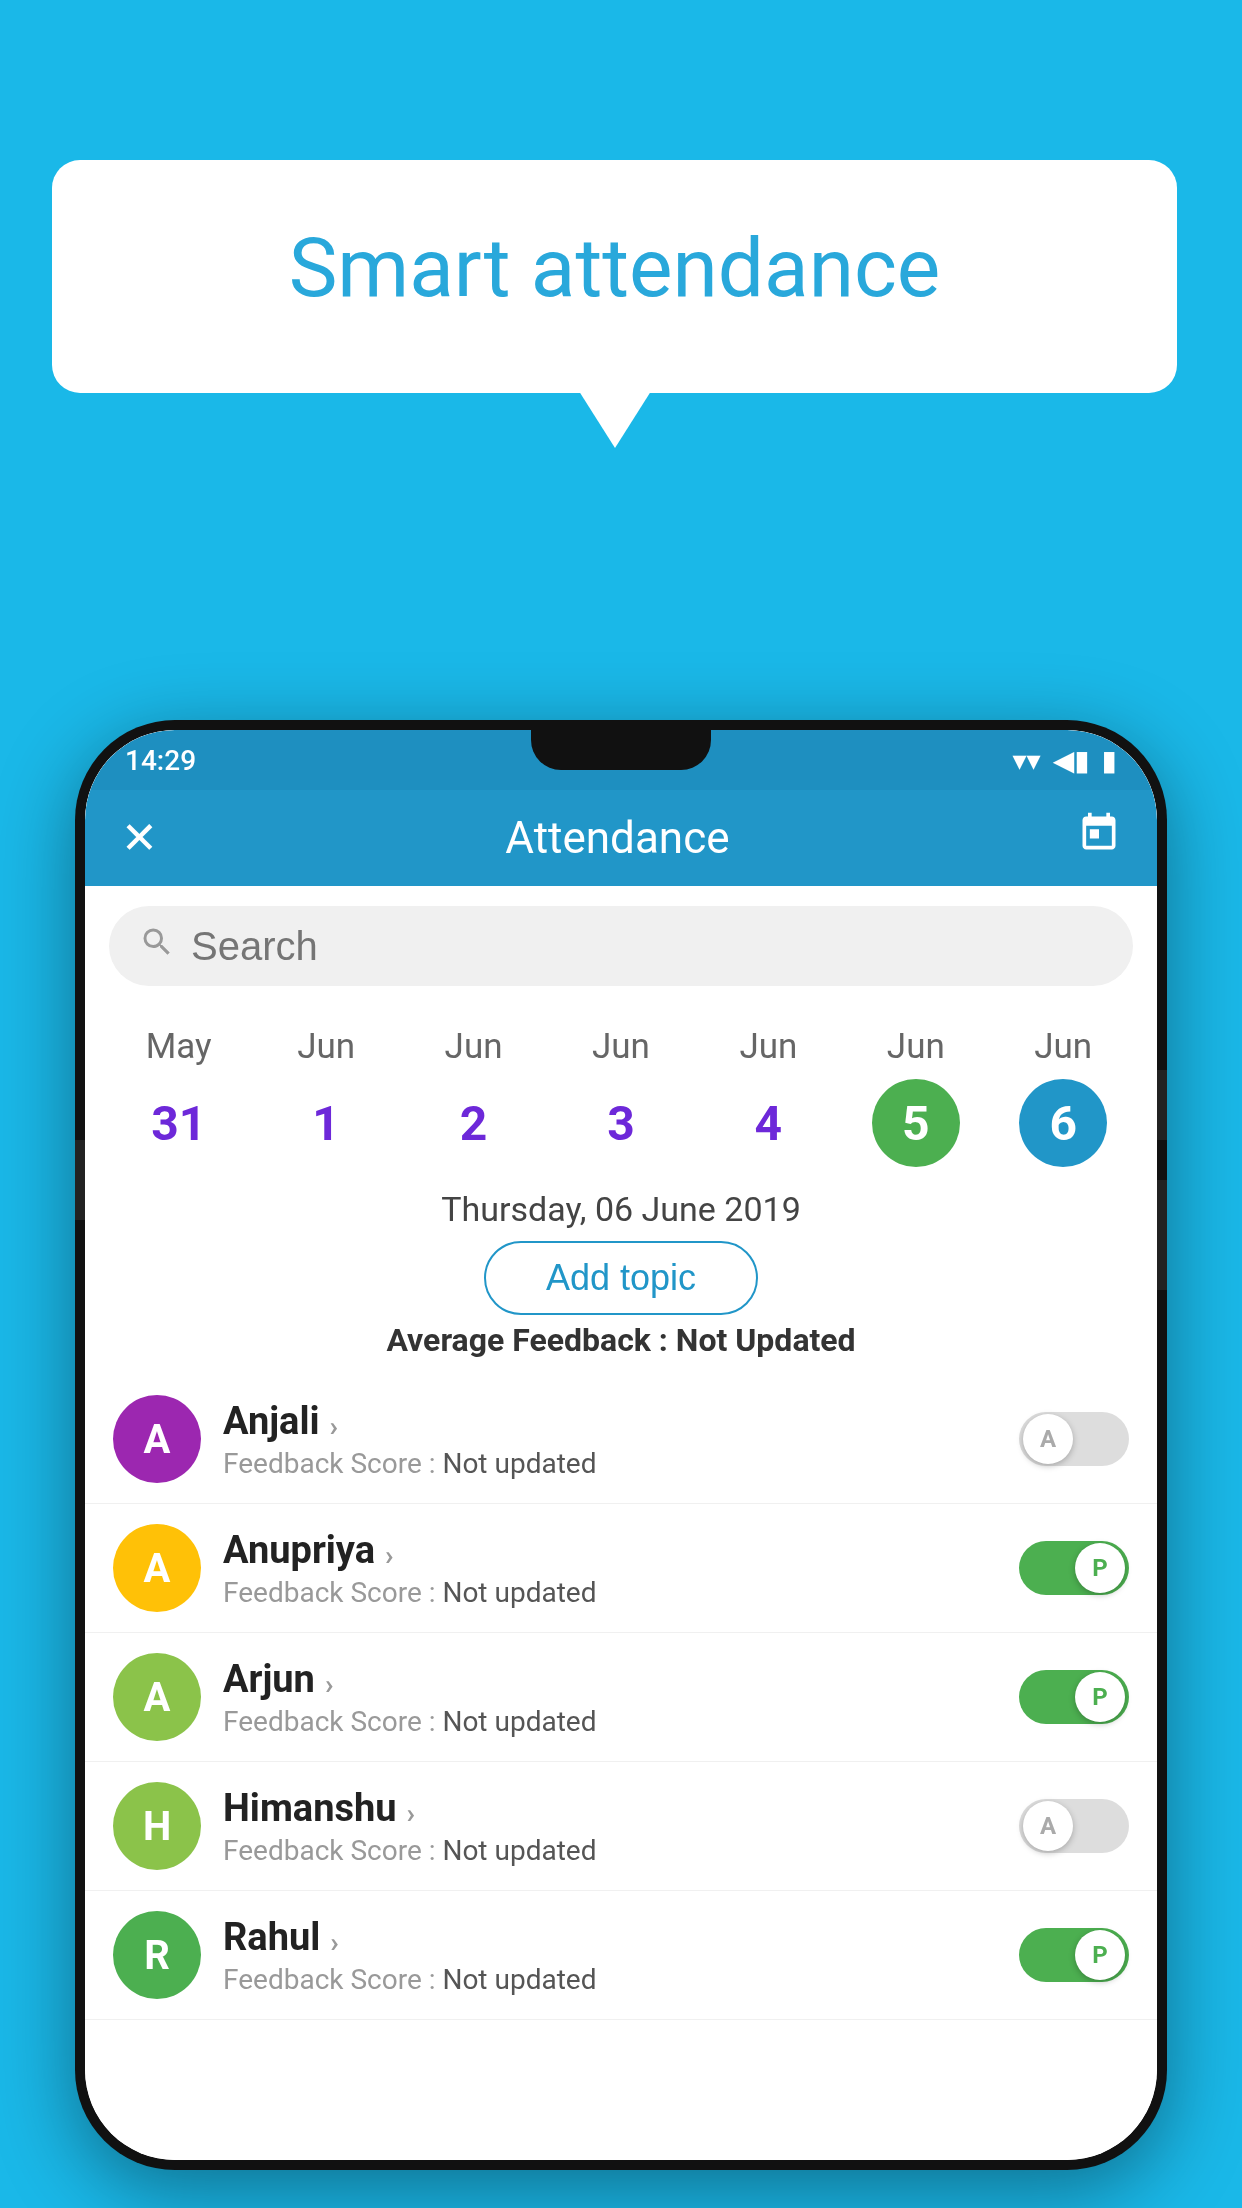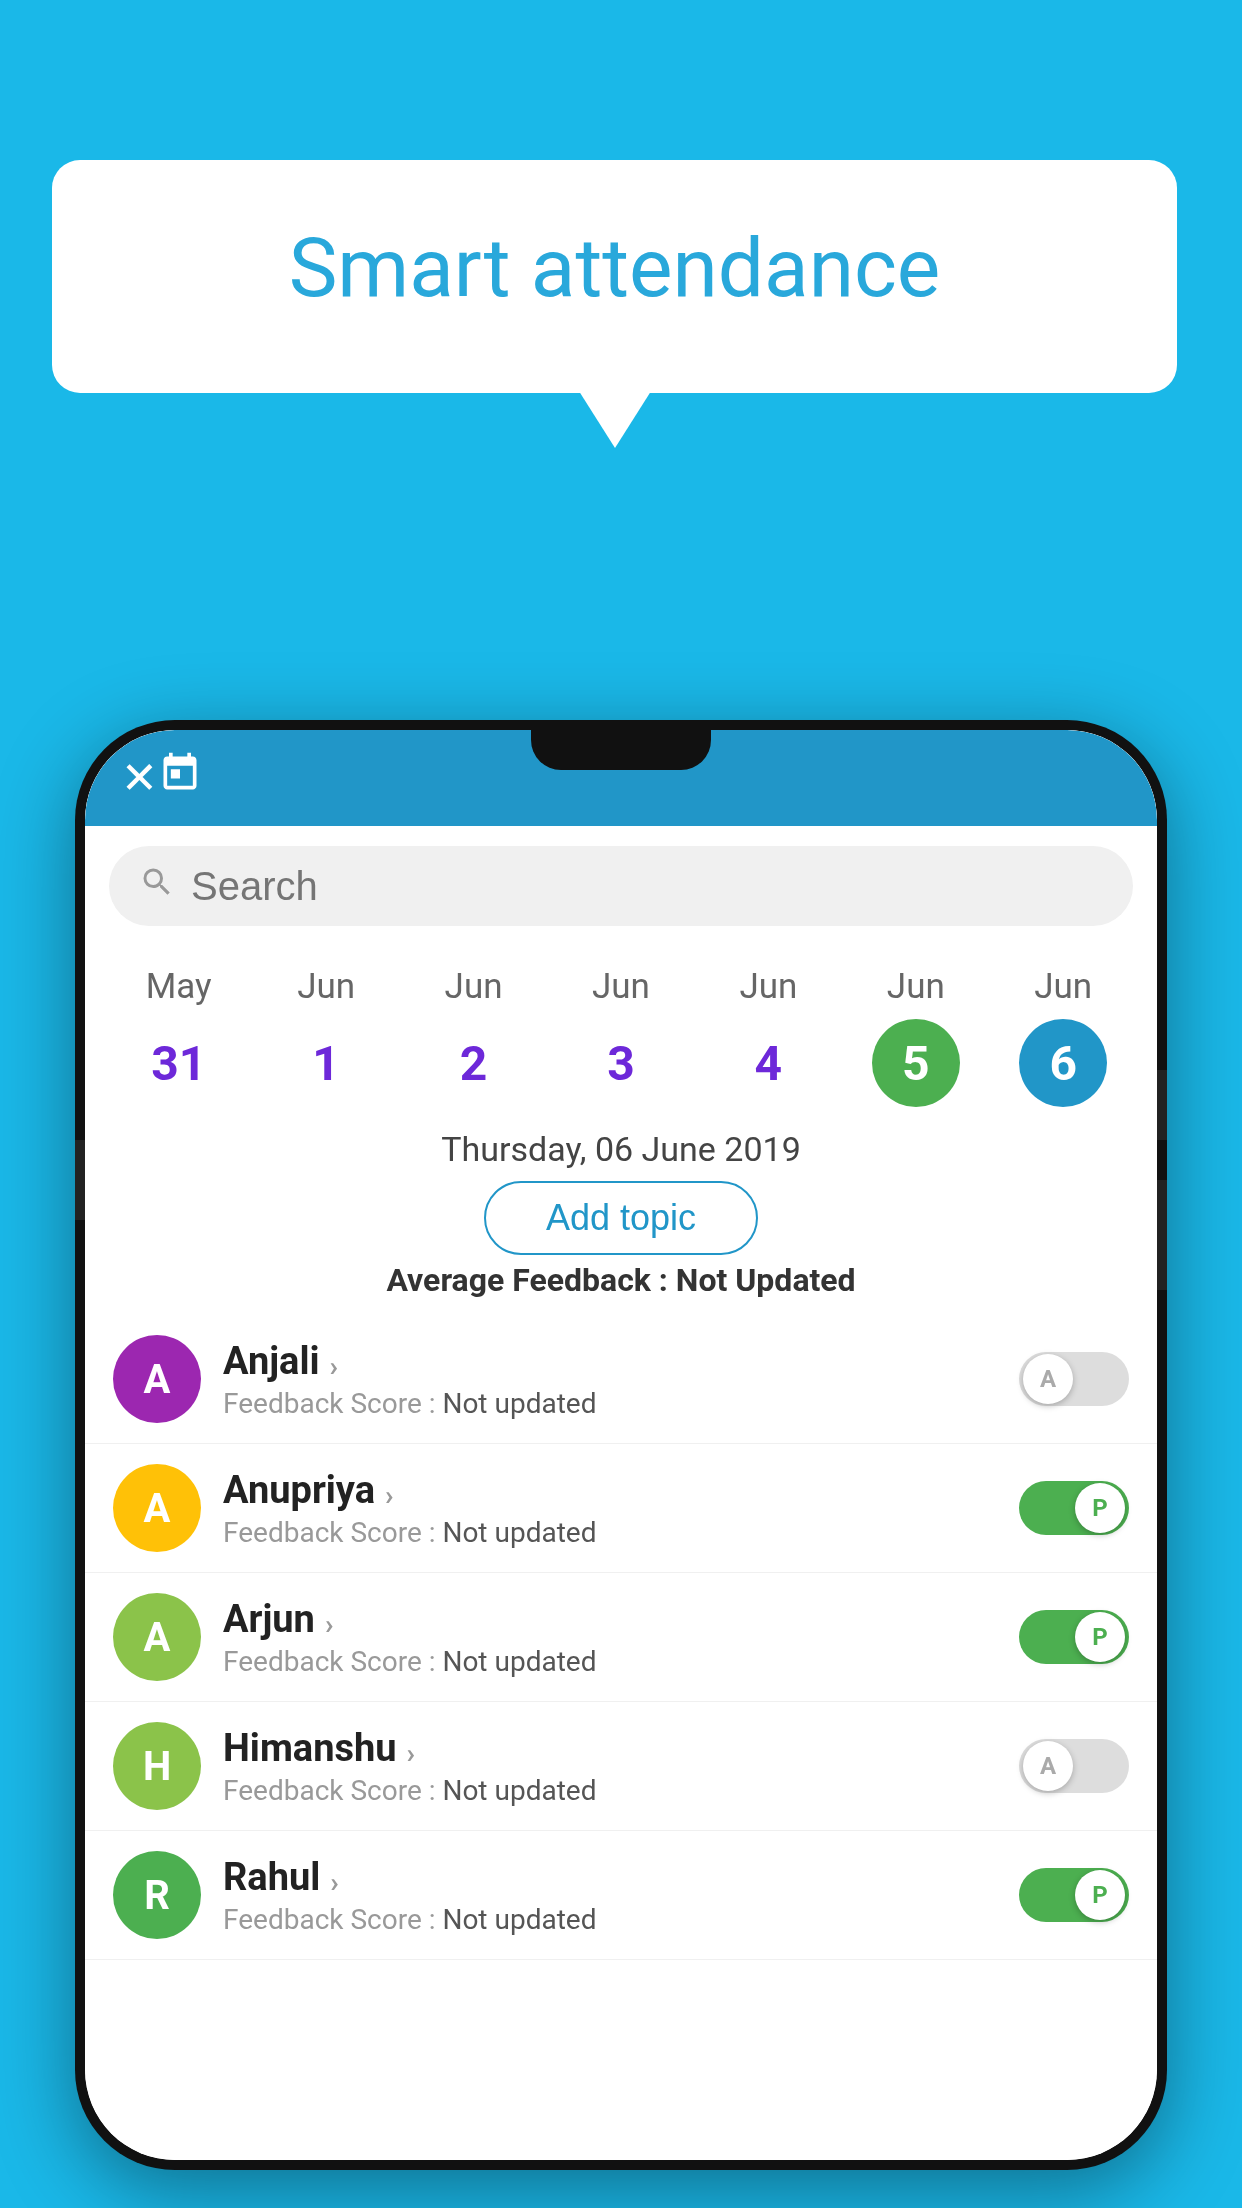--- a/index.html
+++ b/index.html
@@ -398,23 +398,32 @@
 
 <div class="phone-frame">
   <div class="notch"></div>
   <div class="side-button-left"></div>
   <div class="side-button-right-1"></div>
   <div class="side-button-right-2"></div>
 
   <div class="phone-screen">
     <div class="screen-content">
 
+      <div class="status-bar">
+        <span>14:29</span>
+        <div class="status-bar-right">
+          <span>▾▾</span>
+          <span>◀▮</span>
+          <span>▮</span>
+        </div>
+      </div>
 
       <div class="app-bar">
         <span class="app-bar-icon">✕</span>
+        <span class="app-bar-title">Attendance</span>
         <span class="app-bar-icon">
           <svg width="44" height="44" viewBox="0 0 24 24" fill="white">
             <path d="M19 3h-1V1h-2v2H8V1H6v2H5c-1.1 0-2 .9-2 2v14c0 1.1.9 2 2 2h14c1.1 0 2-.9 2-2V5c0-1.1-.9-2-2-2zm0 16H5V8h14v11zM7 10h5v5H7z"></path>
           </svg>
         </span>
       </div>
 
       <div class="search-bar">
         <span class="search-icon">
           <svg width="36" height="36" viewBox="0 0 24 24" fill="#999">

